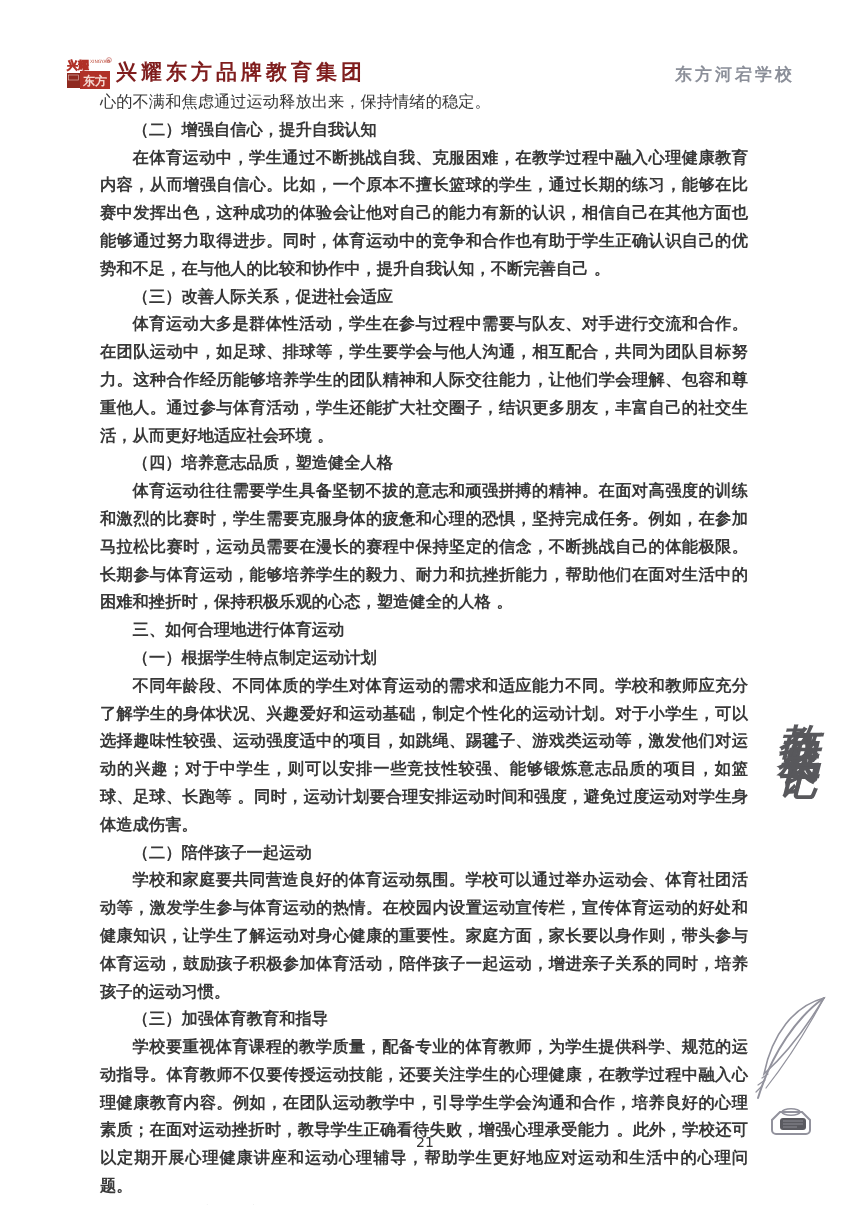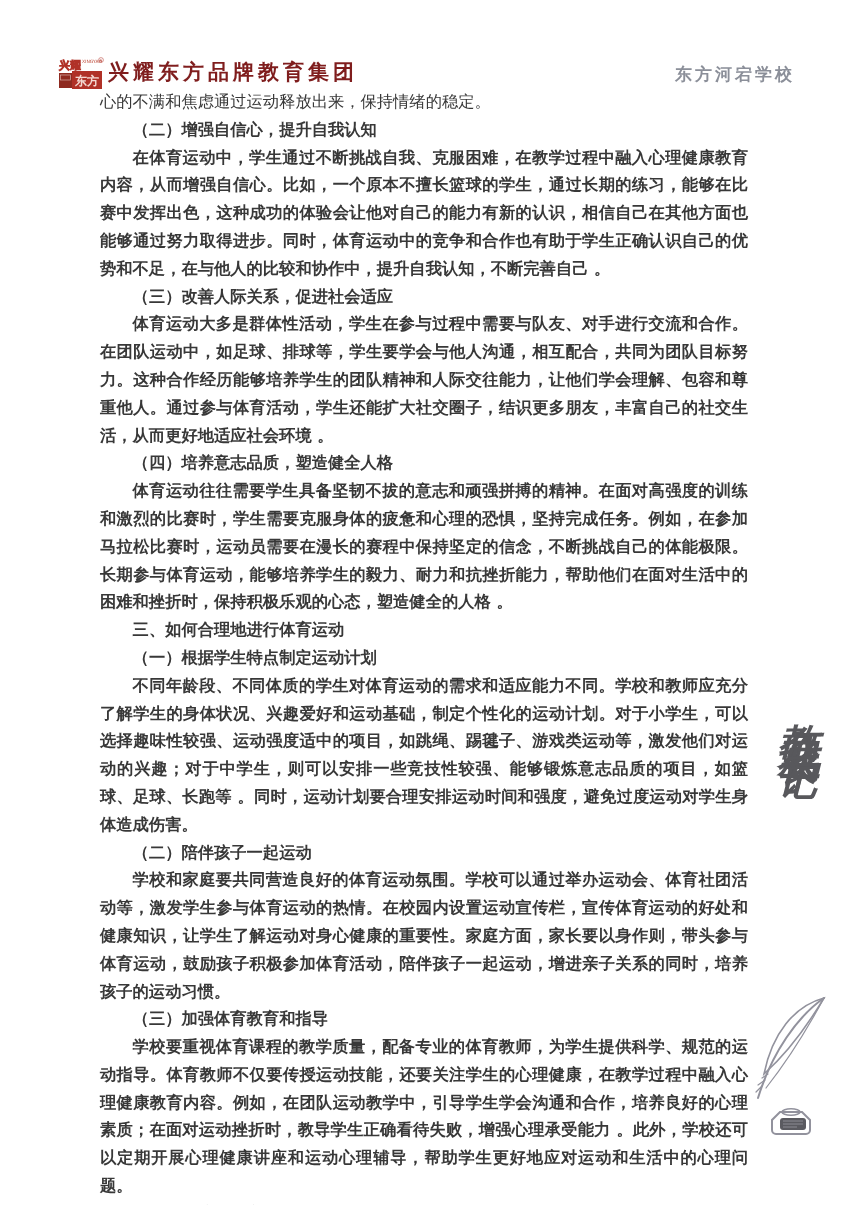--- a/index.html
+++ b/index.html
@@ -5,21 +5,21 @@
   html,body{margin:0;padding:0;background:#fff;}
   .page{
     position:relative;
     width:850px;height:1205px;
     background:#ffffff;
     overflow:hidden;
     font-family:"DejaVu Sans","Liberation Sans",sans-serif;
   }
   
   .header{
-    position:absolute;left:58px;top:54px;right:55px;height:40px;
+    position:absolute;left:66px;top:54px;right:55px;height:40px;
     display:flex;align-items:center;justify-content:center;
   }
   .seal{
     position:relative;width:46px;height:36px;flex:0 0 auto;margin-right:4px;
   }
   .brand-title{
     font-family:Liberation Mono, monospace;
     font-weight:bold;font-size:21px;color:#7f1d1d;
     letter-spacing:4px;white-space:nowrap;line-height:36px;
   }
@@ -113,14 +113,15 @@
         <path d="M36 84 L 30 88" stroke-width="1.2"></path>
 
         <path d="M48 122 h22 l8 8 v10 a4 4 0 0 1 -4 4 h-30 a4 4 0 0 1 -4 -4 v-10 z" stroke-width="2"></path>
         <ellipse cx="59" cy="122" rx="9" ry="3.2" stroke-width="1.6"></ellipse>
       </g>
       <rect x="48" y="128" width="26" height="12" rx="3" fill="#5a5a60"></rect>
       <path d="M51 131 h20 M51 134 h20 M51 137 h14" stroke="#8b8b93" stroke-width="1" fill="none"></path>
     </svg>
   </div>
 
+  <div class="page-number">21</div>
 
 </div>
 
 </body></html>

